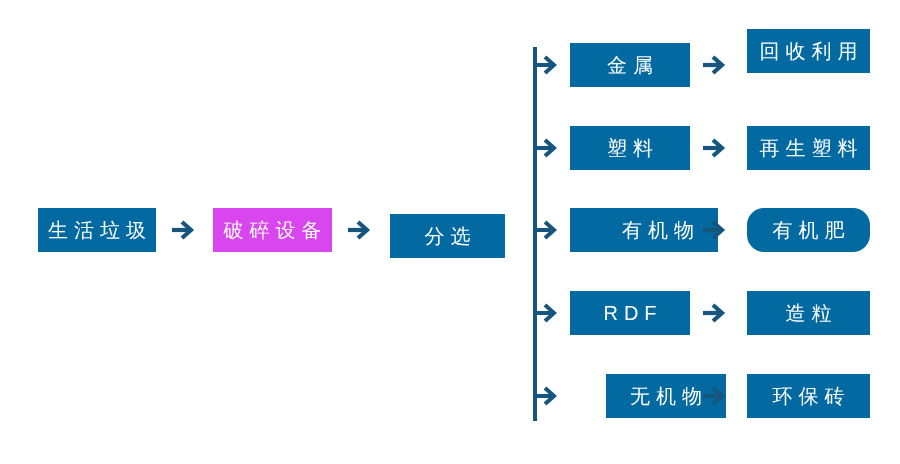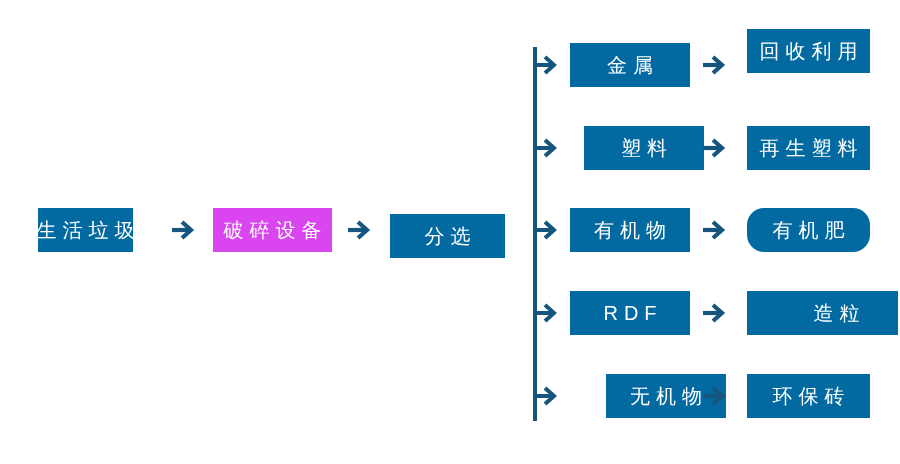--- a/index.html
+++ b/index.html
@@ -30,21 +30,21 @@
     width:4px;height:374px;
     background:#15557E;
   }
   svg{display:block;}
 </style>
 </head>
 <body>
 
 <div class="stage">
 
-  <div class="node" style="left:38px;top:208px;width:95px;">生活垃圾</div>
+  <div class="node" style="left:38px;top:208px;width:118px;">生活垃圾</div>
 
   <div class="arrow" style="left:170px;top:219px;">
     <svg width="30" height="22" viewBox="0 0 30 22">
       <path d="M2 11 H18" stroke="#15557E" stroke-width="4.2" fill="none"></path>
       <path d="M12 3 L21 11 L12 19" stroke="#15557E" stroke-width="4.2" fill="none" stroke-linejoin="miter"></path>
     </svg>
   </div>
 
   <div class="node red" style="left:213px;top:208px;width:119px;">破碎设备</div>
 
@@ -73,36 +73,36 @@
     </svg>
   </div>
   <div class="node" style="left:747px;top:29px;width:123px;">回收利用</div>
 
   <div class="tail-arrow" style="left:534px;top:137px;">
     <svg width="32" height="22" viewBox="0 0 32 22">
       <path d="M1 11 H17" stroke="#15557E" stroke-width="4" fill="none"></path>
       <path d="M11 3 L20 11 L11 19" stroke="#15557E" stroke-width="4" fill="none" stroke-linejoin="miter"></path>
     </svg>
   </div>
-  <div class="node" style="left:570px;top:126px;width:120px;margin-left:14px;">塑料</div>
+  <div class="node" style="left:570px;top:126px;width:120px;">塑料</div>
   <div class="arrow" style="left:701px;top:137px;">
     <svg width="30" height="22" viewBox="0 0 30 22">
       <path d="M2 11 H18" stroke="#15557E" stroke-width="4.2" fill="none"></path>
       <path d="M12 3 L21 11 L12 19" stroke="#15557E" stroke-width="4.2" fill="none" stroke-linejoin="miter"></path>
     </svg>
   </div>
   <div class="node" style="left:747px;top:126px;width:123px;text-align:center;">再生塑料</div>
 
   <div class="tail-arrow" style="left:534px;top:219px;">
     <svg width="32" height="22" viewBox="0 0 32 22">
       <path d="M1 11 H17" stroke="#15557E" stroke-width="4" fill="none"></path>
       <path d="M11 3 L20 11 L11 19" stroke="#15557E" stroke-width="4" fill="none" stroke-linejoin="miter"></path>
     </svg>
   </div>
-  <div class="node" style="left:570px;top:208px;width:120px;">有机物</div>
+  <div class="node" style="left:570px;top:208px;width:120px;padding-left:28px;">有机物</div>
   <div class="arrow" style="left:701px;top:219px;">
     <svg width="30" height="22" viewBox="0 0 30 22">
       <path d="M2 11 H18" stroke="#15557E" stroke-width="4.2" fill="none"></path>
       <path d="M12 3 L21 11 L12 19" stroke="#15557E" stroke-width="4.2" fill="none" stroke-linejoin="miter"></path>
     </svg>
   </div>
   <div class="node" style="left:747px;top:208px;width:123px;border-radius:17px;">有机肥</div>
 
   <div class="tail-arrow" style="left:534px;top:302px;">
     <svg width="32" height="22" viewBox="0 0 32 22">
@@ -110,21 +110,21 @@
       <path d="M11 3 L20 11 L11 19" stroke="#15557E" stroke-width="4" fill="none" stroke-linejoin="miter"></path>
     </svg>
   </div>
   <div class="node" style="left:570px;top:291px;width:120px;">RDF</div>
   <div class="arrow" style="left:701px;top:302px;">
     <svg width="30" height="22" viewBox="0 0 30 22">
       <path d="M2 11 H18" stroke="#15557E" stroke-width="4.2" fill="none"></path>
       <path d="M12 3 L21 11 L12 19" stroke="#15557E" stroke-width="4.2" fill="none" stroke-linejoin="miter"></path>
     </svg>
   </div>
-  <div class="node" style="left:747px;top:291px;width:123px;padding-left:28px;">造粒</div>
+  <div class="node" style="left:747px;top:291px;width:123px;">造粒</div>
 
   <div class="tail-arrow" style="left:534px;top:385px;">
     <svg width="32" height="22" viewBox="0 0 32 22">
       <path d="M1 11 H17" stroke="#15557E" stroke-width="4" fill="none"></path>
       <path d="M11 3 L20 11 L11 19" stroke="#15557E" stroke-width="4" fill="none" stroke-linejoin="miter"></path>
     </svg>
   </div>
   <div class="node" style="left:570px;top:374px;width:120px;margin-left:36px;">无机物</div>
   <div class="arrow" style="left:701px;top:385px;">
     <svg width="30" height="22" viewBox="0 0 30 22">

